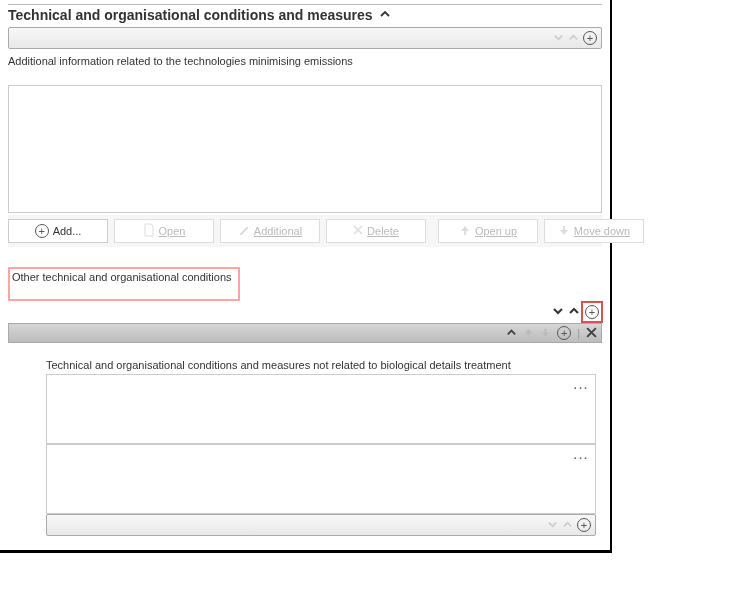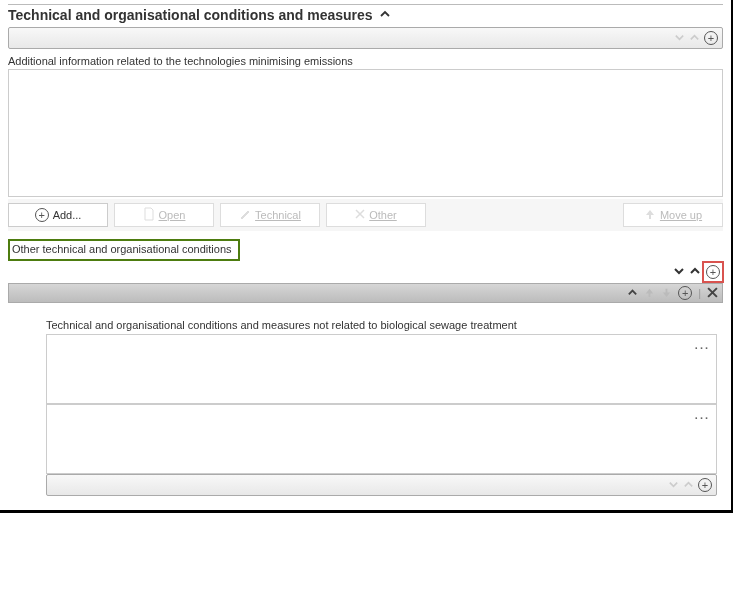--- a/index.html
+++ b/index.html
@@ -1,32 +1,32 @@
 <!DOCTYPE html>
 <html><head>
 <meta charset="utf-8">
 <style>
   * { box-sizing: border-box; margin: 0; padding: 0; }
   body { font-family: Arial, sans-serif; font-size: 11px; color: #333; background: #fff; width: 733px; }
-  .page { padding: 4px 8px 8px 8px; border-right: 2px solid #000; border-bottom: 3px solid #000; width: 733px; }
+  .page { padding: 4px 8px 8px 8px; border-right: 2px solid #000; border-bottom: 3px solid #000; width: 612px; }
   .section-header { display: flex; align-items: center; gap: 6px; border-top: 1px solid #bbb; padding: 2px 0 4px 0; }
   .section-header h1 { font-size: 14px; font-weight: bold; color: #333; }
   .collapse-icon { font-size: 12px; color: #333; }
   .gradient-bar {
     height: 22px;
     border: 1px solid #aaa;
     border-radius: 2px;
     background: linear-gradient(to bottom, #f8f8f8 0%, #e8e8e8 100%);
     display: flex;
     align-items: center;
     justify-content: flex-end;
     padding: 0 4px;
     gap: 4px;
   }
-  .label { font-size: 11px; color: #333; margin: 6px 0 2px 0; }
+  .label { font-size: 11px; color: #333; margin: 6px 0 18px 0; }
   .textarea-box {
     width: 100%;
     border: 1px solid #ccc;
     background: #fff;
     resize: none;
     font-family: inherit;
     font-size: 11px;
     padding: 2px;
   }
   .attach-area { height: 128px; }
@@ -42,23 +42,23 @@
     font-size: 11px;
     color: #333;
     padding: 0 10px;
     min-width: 100px;
   }
   .btn.disabled { color: #bbb; border-color: #ddd; text-decoration: underline; }
   .btn svg { flex-shrink: 0; }
   .spacer { flex: 1; }
   .highlight-label {
     display: inline-block;
-    border: 2px solid #4d7c0f;
-    padding: 2px 6px 4px 2px;
-    margin-top: 8px;
+    border: 2px solid #fca5a5;
+    padding: 2px 6px 16px 2px;
+    margin-top: 20px;
     font-size: 11px;
     color: #333;
   }
   .list-controls {
     display: flex;
     justify-content: flex-end;
     align-items: center;
     gap: 4px;
     padding: 3px 2px;
     background: #fff;
@@ -139,38 +139,46 @@
           </svg>
       </span>
       <span>Open</span>
     </button>
     <button class="btn disabled">
       <span>
         <svg width="12" height="12" viewBox="0 0 12 12">
             <path d="M2 10 L9 3 L10 4 L3 11 Z" stroke="#ddd" stroke-width="1" fill="#ddd"></path>
           </svg>
       </span>
-      <span>Technical</span>
+      <span>Additional</span>
     </button>
     <button class="btn disabled">
       <span>
         <svg width="10" height="10" viewBox="0 0 10 10">
             <path d="M1 1 L9 9 M9 1 L1 9" stroke="#ddd" stroke-width="1.5"></path>
           </svg>
       </span>
-      <span>Other</span>
+      <span>Delete</span>
     </button>
     <div class="spacer"></div>
     <button class="btn disabled">
       <span>
         <svg width="12" height="12" viewBox="0 0 12 12">
             <path d="M6 2 L10 7 L7 7 L7 11 L5 11 L5 7 L2 7 Z" fill="#ddd"></path>
           </svg>
       </span>
-      <span>Move up</span>
+      <span>Open up</span>
+    </button>
+    <button class="btn disabled">
+      <span>
+        <svg width="12" height="12" viewBox="0 0 12 12">
+            <path d="M6 11 L2 6 L5 6 L5 2 L7 2 L7 6 L10 6 Z" fill="#ddd"></path>
+          </svg>
+      </span>
+      <span>Move down</span>
     </button>
   </div>
 
   <div>
     <span class="highlight-label">Other technical and organisational conditions</span>
   </div>
 
   <div class="list-controls">
     <span class="chev enabled">
       <svg width="12" height="12" viewBox="0 0 12 12">
@@ -206,21 +214,21 @@
     <span class="plus-circle">+</span>
     <span class="sep">|</span>
     <span class="close-x">
       <svg width="11" height="11" viewBox="0 0 10 10">
           <path d="M1 1 L9 9 M9 1 L1 9" stroke="#444" stroke-width="1.8"></path>
         </svg>
     </span>
   </div>
 
   <div class="record-body">
-    <div class="field-label">Technical and organisational conditions and measures not related to biological sewage treatment</div>
+    <div class="field-label">Technical and organisational conditions and measures not related to biological details treatment</div>
     <div class="field-box">
       <span class="ellipsis">...</span>
     </div>
 
     <div class="field-box">
       <span class="ellipsis">...</span>
     </div>
 
     <div class="gradient-bar">
       <span class="chev disabled">

